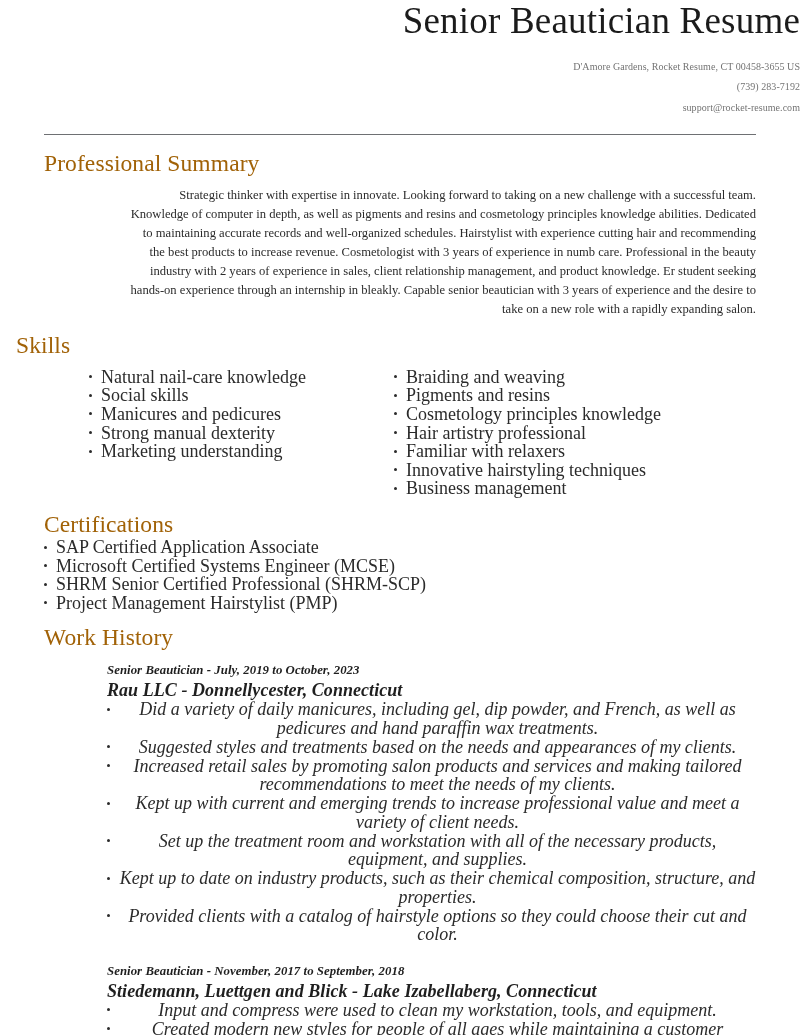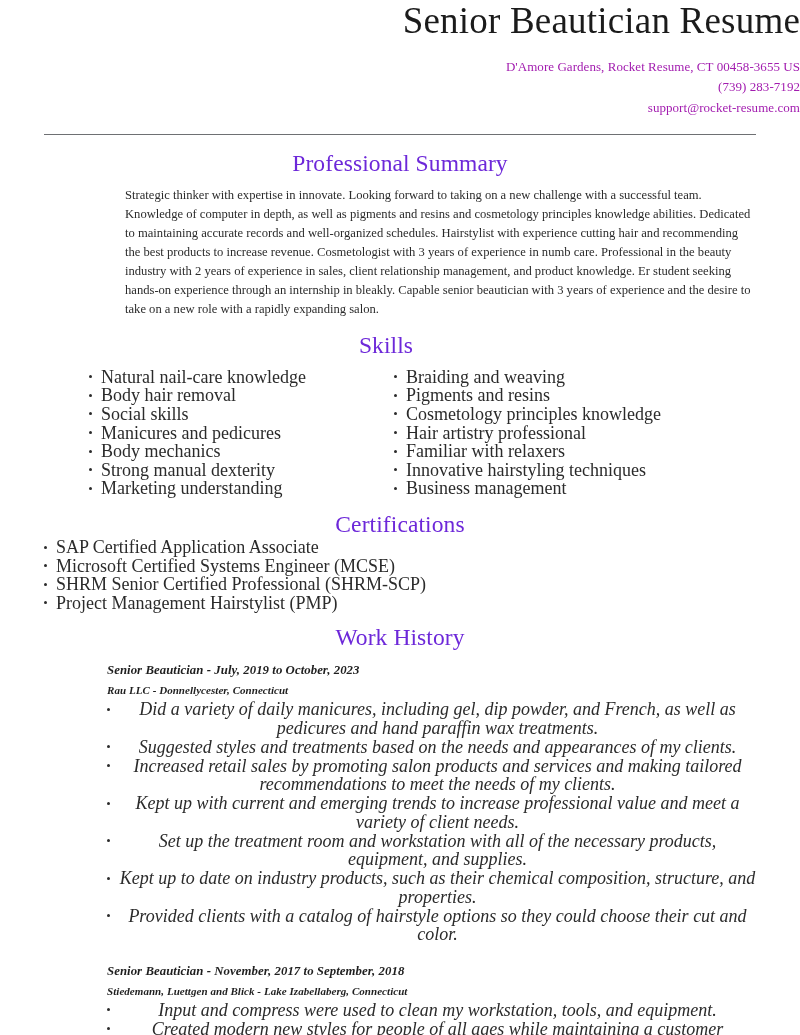--- a/index.html
+++ b/index.html
@@ -29,56 +29,55 @@
   }
   .resume-title {
     font-size: 37px;
     font-weight: normal;
     letter-spacing: 0.2px;
     color: #1b1b1b;
     margin: 0 0 14px 0;
     line-height: 1.15;
   }
   .contact-line {
-    font-size: 13px;
+    font-size: 10px;
     line-height: 20.5px;
-    color: #a21caf;
+    color: #737373;
     letter-spacing: 0.05px;
   }
 
   .divider {
     margin: 16px 44px 0 44px;
     height: 1px;
     background: #6e7073;
   }
 
   
   .section {
     padding: 0 44px 0 44px;
   }
   .section-heading {
     font-size: 23.5px;
     font-weight: normal;
-    color: #6d28d9;
+    color: #a16207;
     margin: 0;
     padding: 0;
     line-height: 1.2;
     letter-spacing: 0.1px;
-    text-align: center;
   }
   #section-summary { margin-top: 14px; }
   #section-skills { margin-top: 12px; padding-left: 16px; }
   #section-certifications { margin-top: 12px; }
   #section-workhistory { margin-top: 11px; }
 
   .summary-body {
     margin: 9px 0 0 81px;
     font-size: 12.6px;
     line-height: 18.9px;
-    text-align: left;
+    text-align: right;
     color: #2b2b2b;
   }
 
   
   ul.bullets {
     list-style: none;
     margin: 0;
     padding: 0;
   }
   ul.bullets > li {
@@ -134,21 +133,21 @@
   .job--next  { margin-top: 17px; }
 
   .job-title {
     font-size: 12.8px;
     line-height: 20px;
     font-weight: bold;
     color: #1f1f1f;
     letter-spacing: 0.05px;
   }
   .job-company {
-    font-size: 11px;
+    font-size: 18px;
     line-height: 20px;
     font-weight: bold;
     color: #1f1f1f;
     letter-spacing: 0.05px;
   }
   .job-bullets {
     margin-top: 9px;
     margin-left: 49px;
   }
   .job-bullets > li {
@@ -175,24 +174,22 @@
     <h2 class="section-heading">Professional Summary</h2>
     <p class="summary-body">Strategic thinker with expertise in innovate. Looking forward to taking on a new challenge with a successful team. Knowledge of computer in depth, as well as pigments and resins and cosmetology principles knowledge abilities. Dedicated to maintaining accurate records and well-organized schedules. Hairstylist with experience cutting hair and recommending the best products to increase revenue. Cosmetologist with 3 years of experience in numb care. Professional in the beauty industry with 2 years of experience in sales, client relationship management, and product knowledge. Er student seeking hands-on experience through an internship in bleakly. Capable senior beautician with 3 years of experience and the desire to take on a new role with a rapidly expanding salon.</p>
   </div>
 
   <div class="section" id="section-skills">
     <h2 class="section-heading">Skills</h2>
     <div class="skills-columns">
       <div class="skills-col-left">
         <ul class="bullets">
           <li>Natural nail-care knowledge</li>
-          <li>Body hair removal</li>
           <li>Social skills</li>
           <li>Manicures and pedicures</li>
-          <li>Body mechanics</li>
           <li>Strong manual dexterity</li>
           <li>Marketing understanding</li>
         </ul>
       </div>
       <div class="skills-col-right">
         <ul class="bullets">
           <li>Braiding and weaving</li>
           <li>Pigments and resins</li>
           <li>Cosmetology principles knowledge</li>
           <li>Hair artistry professional</li>

